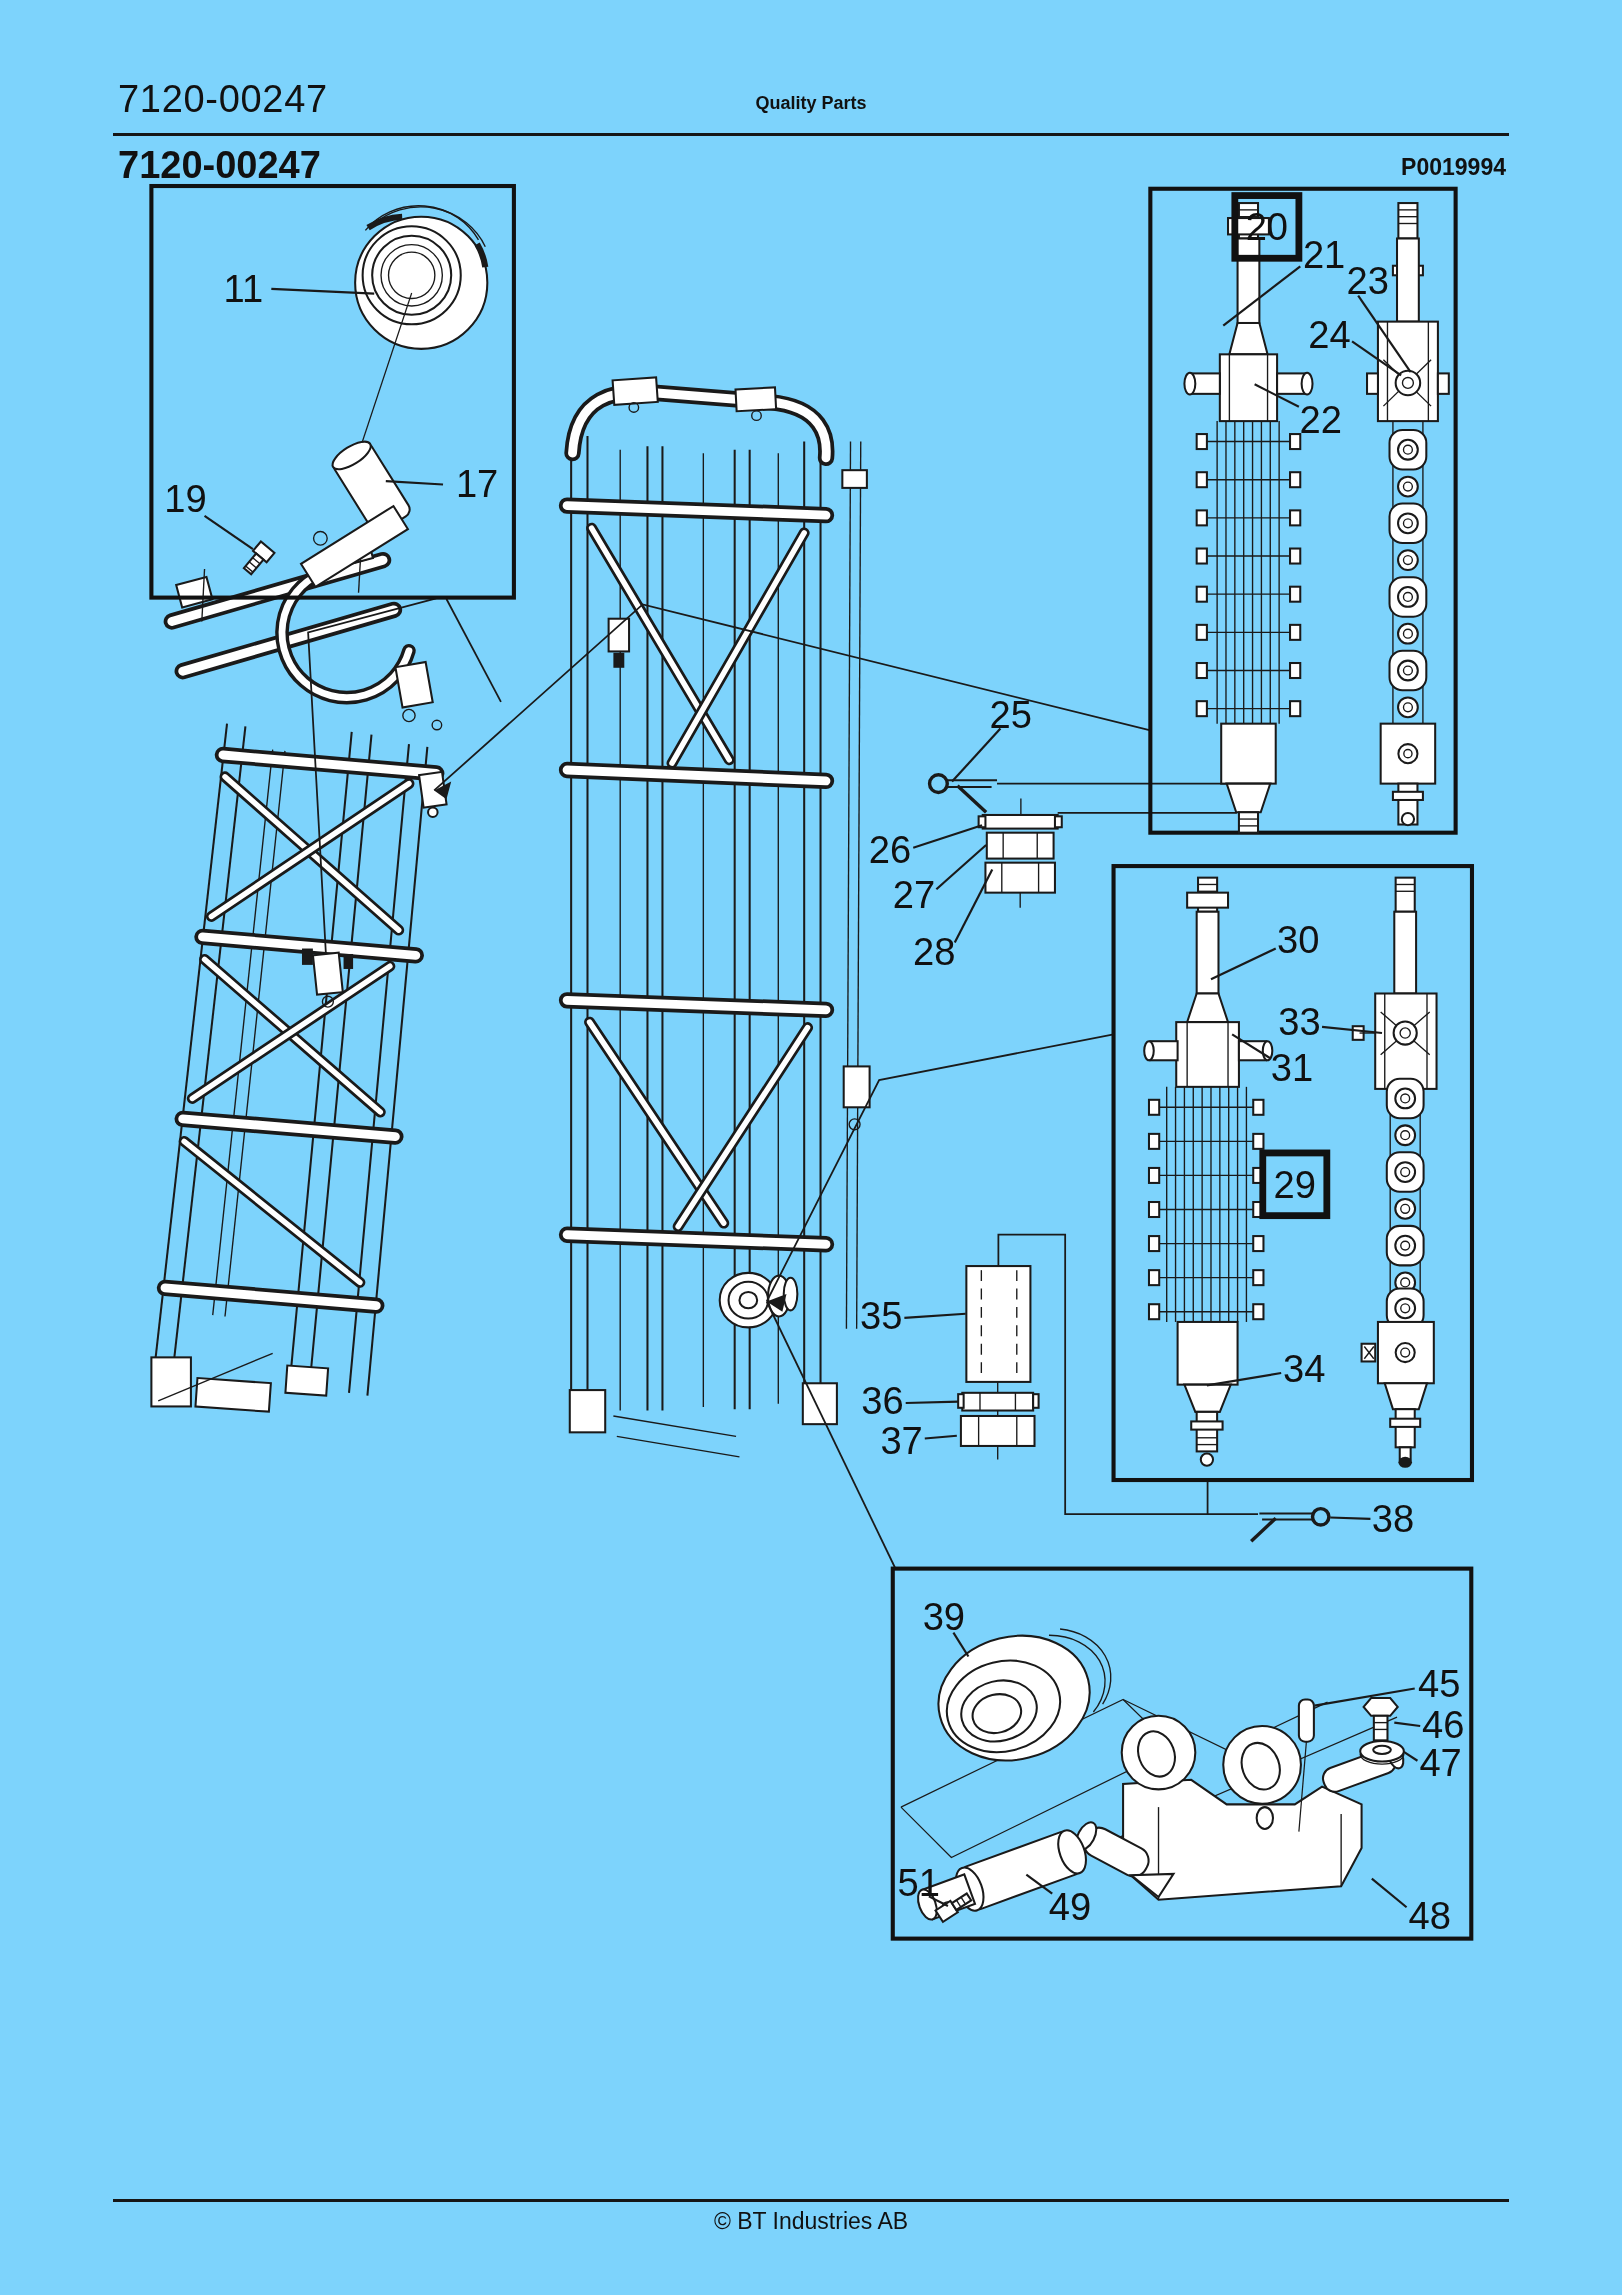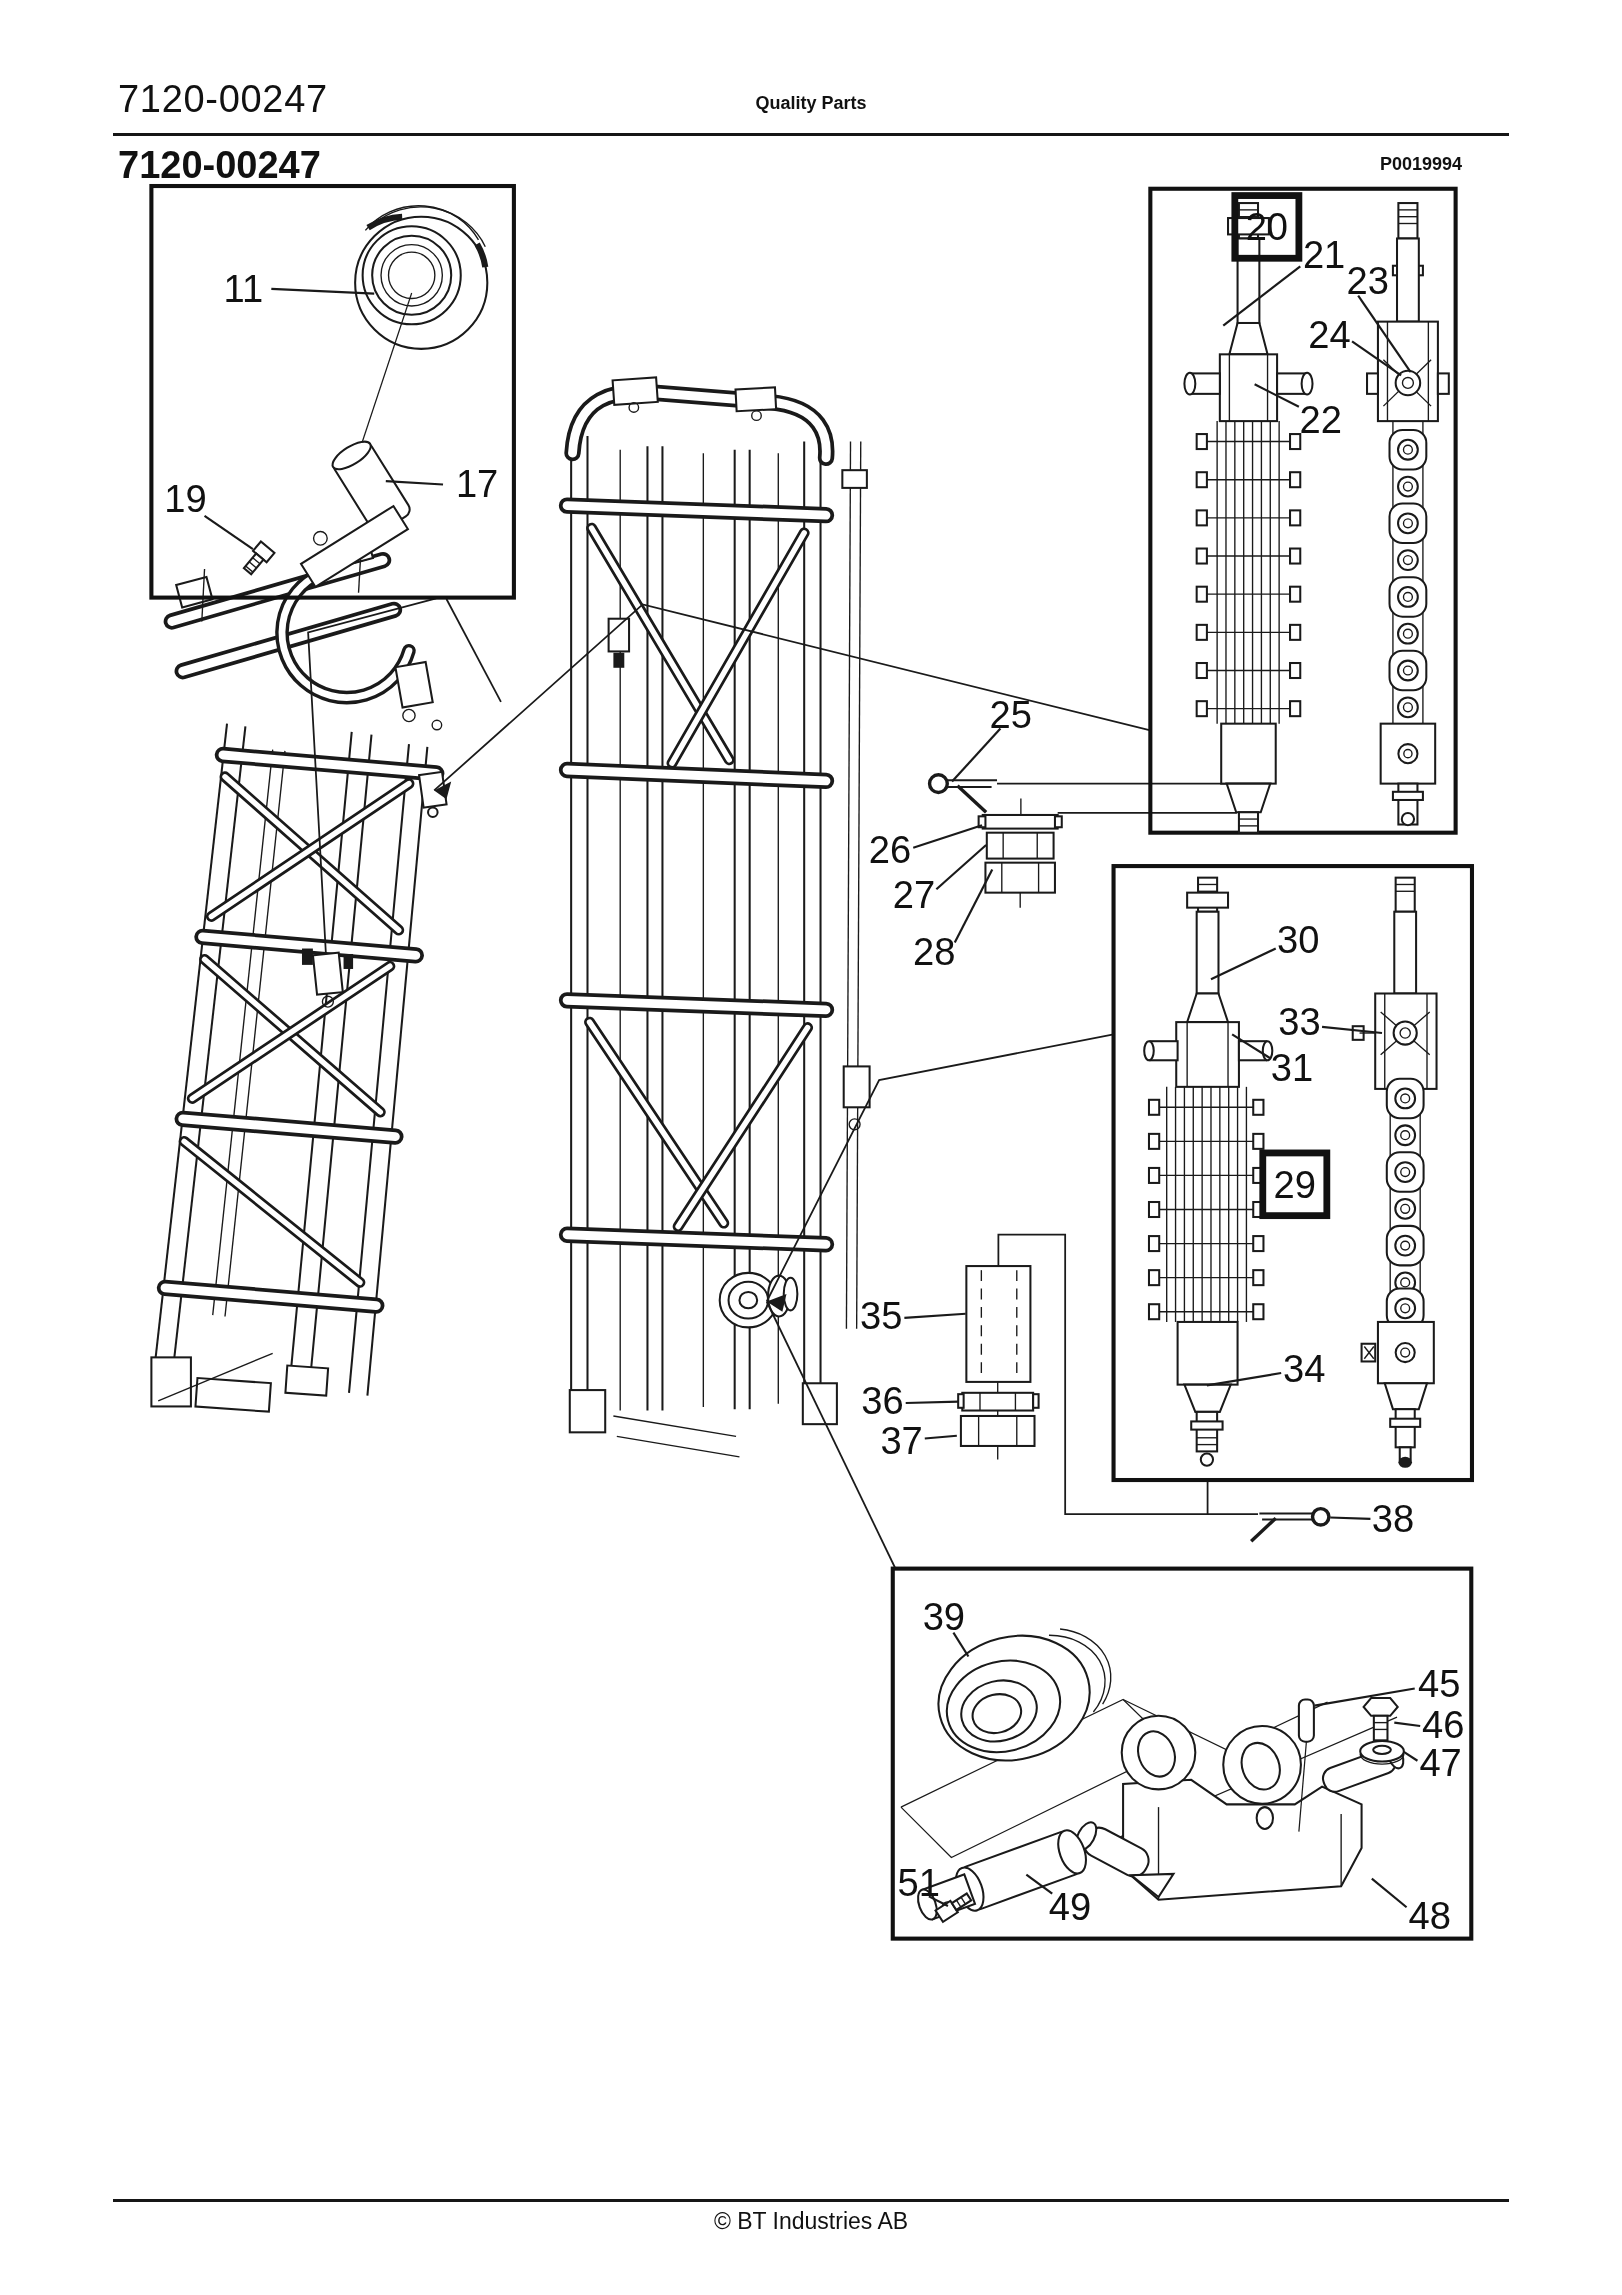--- a/index.html
+++ b/index.html
@@ -1,25 +1,25 @@
 <!DOCTYPE html>
 <html style="font-size:11px"><head>
 <meta charset="utf-8">
 <style>
   html,body{margin:0;padding:0;background:#e8e8e8;}
-  .page{position:relative;width:1622px;height:2295px;background:#ffffff;overflow:hidden;
+  .page{position:relative;width:1622px;height:2295px;background:#7dd3fc;overflow:hidden;
         font-family:"Liberation Sans",sans-serif;color:#111;}
   .abs{position:absolute;}
   .doc-number{left:118px;top:78px;font-size:38px;letter-spacing:0.7px;}
   .header-title{left:0;top:93px;width:1622px;text-align:center;font-size:18px;font-weight:bold;}
   .rule{left:113px;width:1396px;height:3.4px;background:#161616;}
   .rule-top{top:133px;}
   .rule-bottom{top:2199px;}
   .section-number{left:118px;top:144px;font-size:38px;font-weight:bold;}
-  .figure-code{left:1336px;top:154px;width:170px;text-align:center;font-size:18px;font-weight:bold;}
+  .figure-code{left:1336px;top:154px;width:170px;text-align:right;font-size:23px;font-weight:bold;}
   .footer-text{left:0;top:2208px;width:1622px;text-align:center;font-size:23px;}
   svg{position:absolute;left:0;top:0;}
   .ln{fill:none;stroke:#1a1a1a;stroke-width:3;}
   .ln2{fill:none;stroke:#1a1a1a;stroke-width:2;}
   .thin{fill:none;stroke:#1a1a1a;stroke-width:1.8;}
   .part{fill:#ffffff;stroke:#1a1a1a;stroke-width:3;}
   .partd{fill:#1a1a1a;stroke:none;}
   .bar{fill:none;stroke:#1a1a1a;stroke-width:24;stroke-linecap:round;}
   .barw{fill:none;stroke:#ffffff;stroke-width:13;stroke-linecap:round;}
   .brace{fill:none;stroke:#1a1a1a;stroke-width:16;stroke-linecap:round;}

